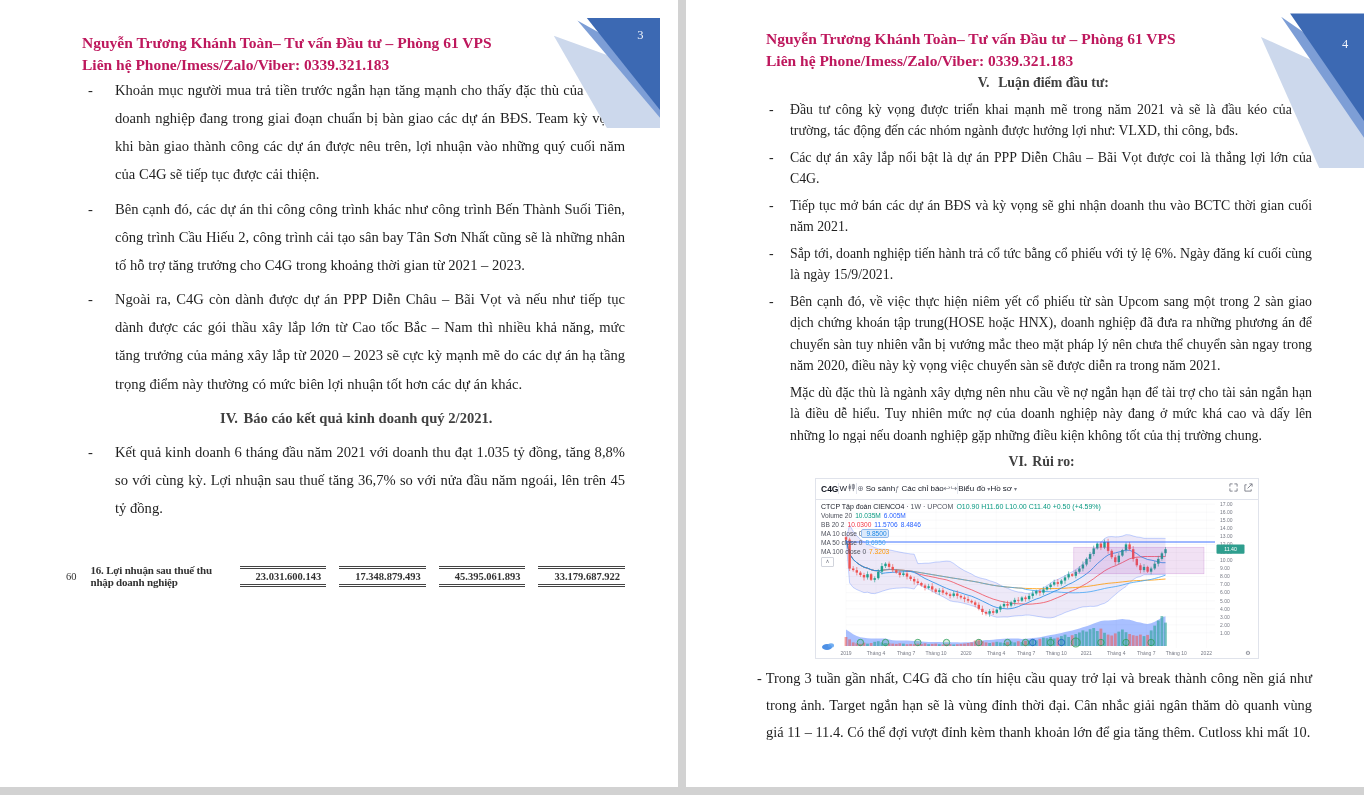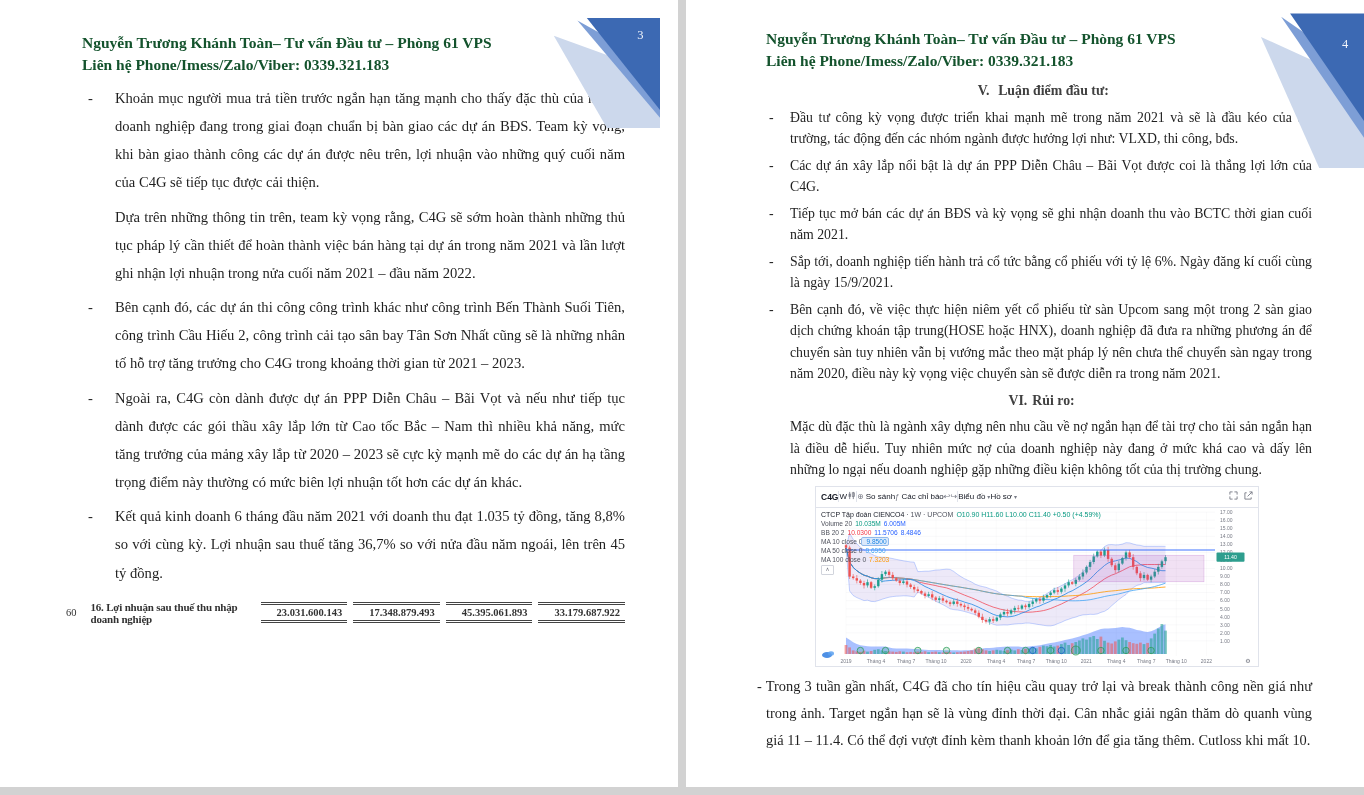--- a/index.html
+++ b/index.html
@@ -2,21 +2,21 @@
 <html><head>
 <meta charset="utf-8">
 <style>
   html,body{margin:0;padding:0;}
   body{width:1364px;height:795px;background:#d2d2d2;overflow:hidden;
        font-family:"Liberation Serif","DejaVu Serif",serif;color:#1f1f1f;}
   .doc{display:flex;gap:8px;height:787px;background:#d2d2d2;}
   .page{position:relative;width:678px;height:787px;background:#ffffff;overflow:hidden;}
   .page-inner-l{padding:32px 53px 0 82px;}
   .page-inner-r{padding:28px 52px 0 80px;}
-  .hdr{font-weight:bold;font-size:15.5px;line-height:22px;color:#14532d;margin-bottom:8px;position:relative;z-index:3;}
+  .hdr{font-weight:bold;font-size:15.5px;line-height:22px;color:#be185d;margin-bottom:0;position:relative;z-index:3;}
   
   .corner{position:absolute;top:0;width:118px;height:128px;z-index:1;pointer-events:none;}
   .corner-l{right:18px;}
   .corner-r{right:0;height:168px;width:112px;}
   .tri{position:absolute;inset:0;}
   .tri-pale{background:#ccd8ec;clip-path:polygon(10% 28%,100% 58%,100% 100%,55% 100%);}
   .tri-mid{background:#7d9ed6;clip-path:polygon(30% 16%,100% 52%,100% 92%);}
   .tri-dark{background:#3c69b3;clip-path:polygon(38% 14%,100% 14%,100% 86%);}
   .corner-r .tri-dark{clip-path:polygon(34% 8%,100% 8%,100% 72%);}
   .corner-r .tri-mid{clip-path:polygon(26% 10%,100% 44%,100% 82%);}
@@ -24,25 +24,25 @@
   .pageno{position:absolute;top:22%;right:14%;color:#f2f5fb;font-size:12.5px;}
   
   .lblocks .blk{margin-bottom:6px;}
   .lblocks{font-size:14.6px;line-height:1.93;text-align:justify;}
   .bullet{position:relative;padding-left:33px;}
   .bullet .dash{position:absolute;left:6px;top:0;}
   .para-ind{padding-left:33px;}
   .h-blk{font-weight:bold;color:#404040;text-align:center;}
   .h-label{display:inline-block;min-width:29px;}
   
-  .fin{display:flex;align-items:center;margin-left:-16px;margin-top:14px;
+  .fin{display:flex;align-items:center;margin-left:-16px;margin-top:42px;
        font-size:10.5px;color:#2b2b2b;filter:contrast(.92);}
   .fin-no{margin-right:14px;}
   .fin-label{font-size:11px;font-weight:700;letter-spacing:-.2px;}
-  .fin-vals{display:flex;gap:6px;margin-left:22px;align-items:center;}
+  .fin-vals{display:flex;gap:13px;margin-left:22px;align-items:center;}
   .fin-num{border-top:3px double #3f3f3f;border-bottom:3px double #3f3f3f;
            padding:2px 5px 2px 16px;font-weight:600;white-space:nowrap;}
   
   .rblocks{font-size:13.8px;line-height:1.56;text-align:justify;}
   .rblocks .blk{margin-bottom:5px;}
   .rblocks .bullet{padding-left:24px;}
   .rblocks .bullet .dash{left:3px;}
   .rblocks .para-ind{padding-left:24px;}
   .note{font-size:14.4px;line-height:1.88;text-align:justify;margin-left:-14px;
         padding-left:14px;text-indent:-9px;margin-top:5px;}
@@ -80,23 +80,23 @@
       <div class="tri tri-dark"></div>
       <div class="pageno">3</div>
     </div>
     <div class="page-inner-l">
       <div class="hdr">
         <div>Nguyễn Trương Khánh Toàn– Tư vấn Đầu tư – Phòng 61 VPS</div>
         <div>Liên hệ Phone/Imess/Zalo/Viber: 0339.321.183</div>
       </div>
       <div class="lblocks" id="left-blocks">
           <div class="blk bullet"><span class="dash">-</span><span>Khoản mục người mua trả tiền trước ngắn hạn tăng mạnh cho thấy đặc thù của những doanh nghiệp đang trong giai đoạn chuẩn bị bàn giao các dự án BĐS. Team kỳ vọng, khi bàn giao thành công các dự án được nêu trên, lợi nhuận vào những quý cuối năm của C4G sẽ tiếp tục được cải thiện.</span></div>
-          <div class="blk para-ind">Dựa trên những thông tin trên, team kỳ vọng rằng, C4G sẽ sớm hoàn thành những thủ tục pháp lý cần thiết để hoàn thành việc bán hàng tại dự án trong năm 2021 và lần lượt ghi nhận lợi nhuận trong nửa cuối năm 2021 – đầu năm 2022.</div>
           <div class="blk bullet"><span class="dash">-</span><span>Bên cạnh đó, các dự án thi công công trình khác như công trình Bến Thành Suối Tiên, công trình Cầu Hiếu 2, công trình cải tạo sân bay Tân Sơn Nhất cũng sẽ là những nhân tố hỗ trợ tăng trưởng cho C4G trong khoảng thời gian từ 2021 – 2023.</span></div>
           <div class="blk bullet"><span class="dash">-</span><span>Ngoài ra, C4G còn dành được dự án PPP Diễn Châu – Bãi Vọt và nếu như tiếp tục dành được các gói thầu xây lắp lớn từ Cao tốc Bắc – Nam thì nhiều khả năng, mức tăng trưởng của mảng xây lắp từ 2020 – 2023 sẽ cực kỳ mạnh mẽ do các dự án hạ tầng trọng điểm này thường có mức biên lợi nhuận tốt hơn các dự án khác.</span></div>
+          <div class="blk h-blk"><span class="h-label">IV.</span><span>Báo cáo kết quả kinh doanh quý 2/2021.</span></div>
           <div class="blk bullet"><span class="dash">-</span><span>Kết quả kinh doanh 6 tháng đầu năm 2021 với doanh thu đạt 1.035 tỷ đồng, tăng 8,8% so với cùng kỳ. Lợi nhuận sau thuế tăng 36,7% so với nửa đầu năm ngoái, lên trên 45 tỷ đồng.</span></div>
         </div>
       <div class="fin">
         <span class="fin-no">60</span>
         <span class="fin-label">16. Lợi nhuận sau thuế thu nhập doanh nghiệp</span>
         <span class="fin-vals" id="fin-vals">
             <span class="fin-num">23.031.600.143</span>
             <span class="fin-num">17.348.879.493</span>
             <span class="fin-num">45.395.061.893</span>
             <span class="fin-num">33.179.687.922</span>
@@ -117,22 +117,22 @@
         <div>Nguyễn Trương Khánh Toàn– Tư vấn Đầu tư – Phòng 61 VPS</div>
         <div>Liên hệ Phone/Imess/Zalo/Viber: 0339.321.183</div>
       </div>
       <div class="rblocks" id="right-blocks">
           <div class="blk h-blk"><span class="h-label">V.</span><span>Luận điểm đầu tư:</span></div>
           <div class="blk bullet"><span class="dash">-</span><span>Đầu tư công kỳ vọng được triển khai mạnh mẽ trong năm 2021 và sẽ là đầu kéo của thị trường, tác động đến các nhóm ngành được hưởng lợi như: VLXD, thi công, bđs.</span></div>
           <div class="blk bullet"><span class="dash">-</span><span>Các dự án xây lắp nổi bật là dự án PPP Diễn Châu – Bãi Vọt được coi là thắng lợi lớn của C4G.</span></div>
           <div class="blk bullet"><span class="dash">-</span><span>Tiếp tục mở bán các dự án BĐS và kỳ vọng sẽ ghi nhận doanh thu vào BCTC thời gian cuối năm 2021.</span></div>
           <div class="blk bullet"><span class="dash">-</span><span>Sắp tới, doanh nghiệp tiến hành trả cổ tức bằng cổ phiếu với tỷ lệ 6%. Ngày đăng kí cuối cùng là ngày 15/9/2021.</span></div>
           <div class="blk bullet"><span class="dash">-</span><span>Bên cạnh đó, về việc thực hiện niêm yết cổ phiếu từ sàn Upcom sang một trong 2 sàn giao dịch chứng khoán tập trung(HOSE hoặc HNX), doanh nghiệp đã đưa ra những phương án để chuyển sàn tuy nhiên vẫn bị vướng mắc theo mặt pháp lý nên chưa thể chuyển sàn ngay trong năm 2020, điều này kỳ vọng việc chuyển sàn sẽ được diễn ra trong năm 2021.</span></div>
+          <div class="blk para-ind">Mặc dù đặc thù là ngành xây dựng nên nhu cầu về nợ ngắn hạn để tài trợ cho tài sản ngắn hạn là điều dễ hiểu. Tuy nhiên mức nợ của doanh nghiệp này đang ở mức khá cao và dấy lên những lo ngại nếu doanh nghiệp gặp những điều kiện không tốt của thị trường chung.</div>
           <div class="blk h-blk"><span class="h-label">VI.</span><span>Rủi ro:</span></div>
-          <div class="blk para-ind">Mặc dù đặc thù là ngành xây dựng nên nhu cầu về nợ ngắn hạn để tài trợ cho tài sản ngắn hạn là điều dễ hiểu. Tuy nhiên mức nợ của doanh nghiệp này đang ở mức khá cao và dấy lên những lo ngại nếu doanh nghiệp gặp những điều kiện không tốt của thị trường chung.</div>
         </div>
 
       <div class="chart-box">
         <div class="tv-toolbar">
           <span class="tv-sym">C4G</span>
           <span class="tv-sep"></span>
           <span class="tv-btn">W</span>
           <span class="tv-ic">
             <svg width="9" height="9" viewBox="0 0 10 10">
                 <path d="M3 1v8M7 1v8" stroke="#787b86" stroke-width="1"></path>

